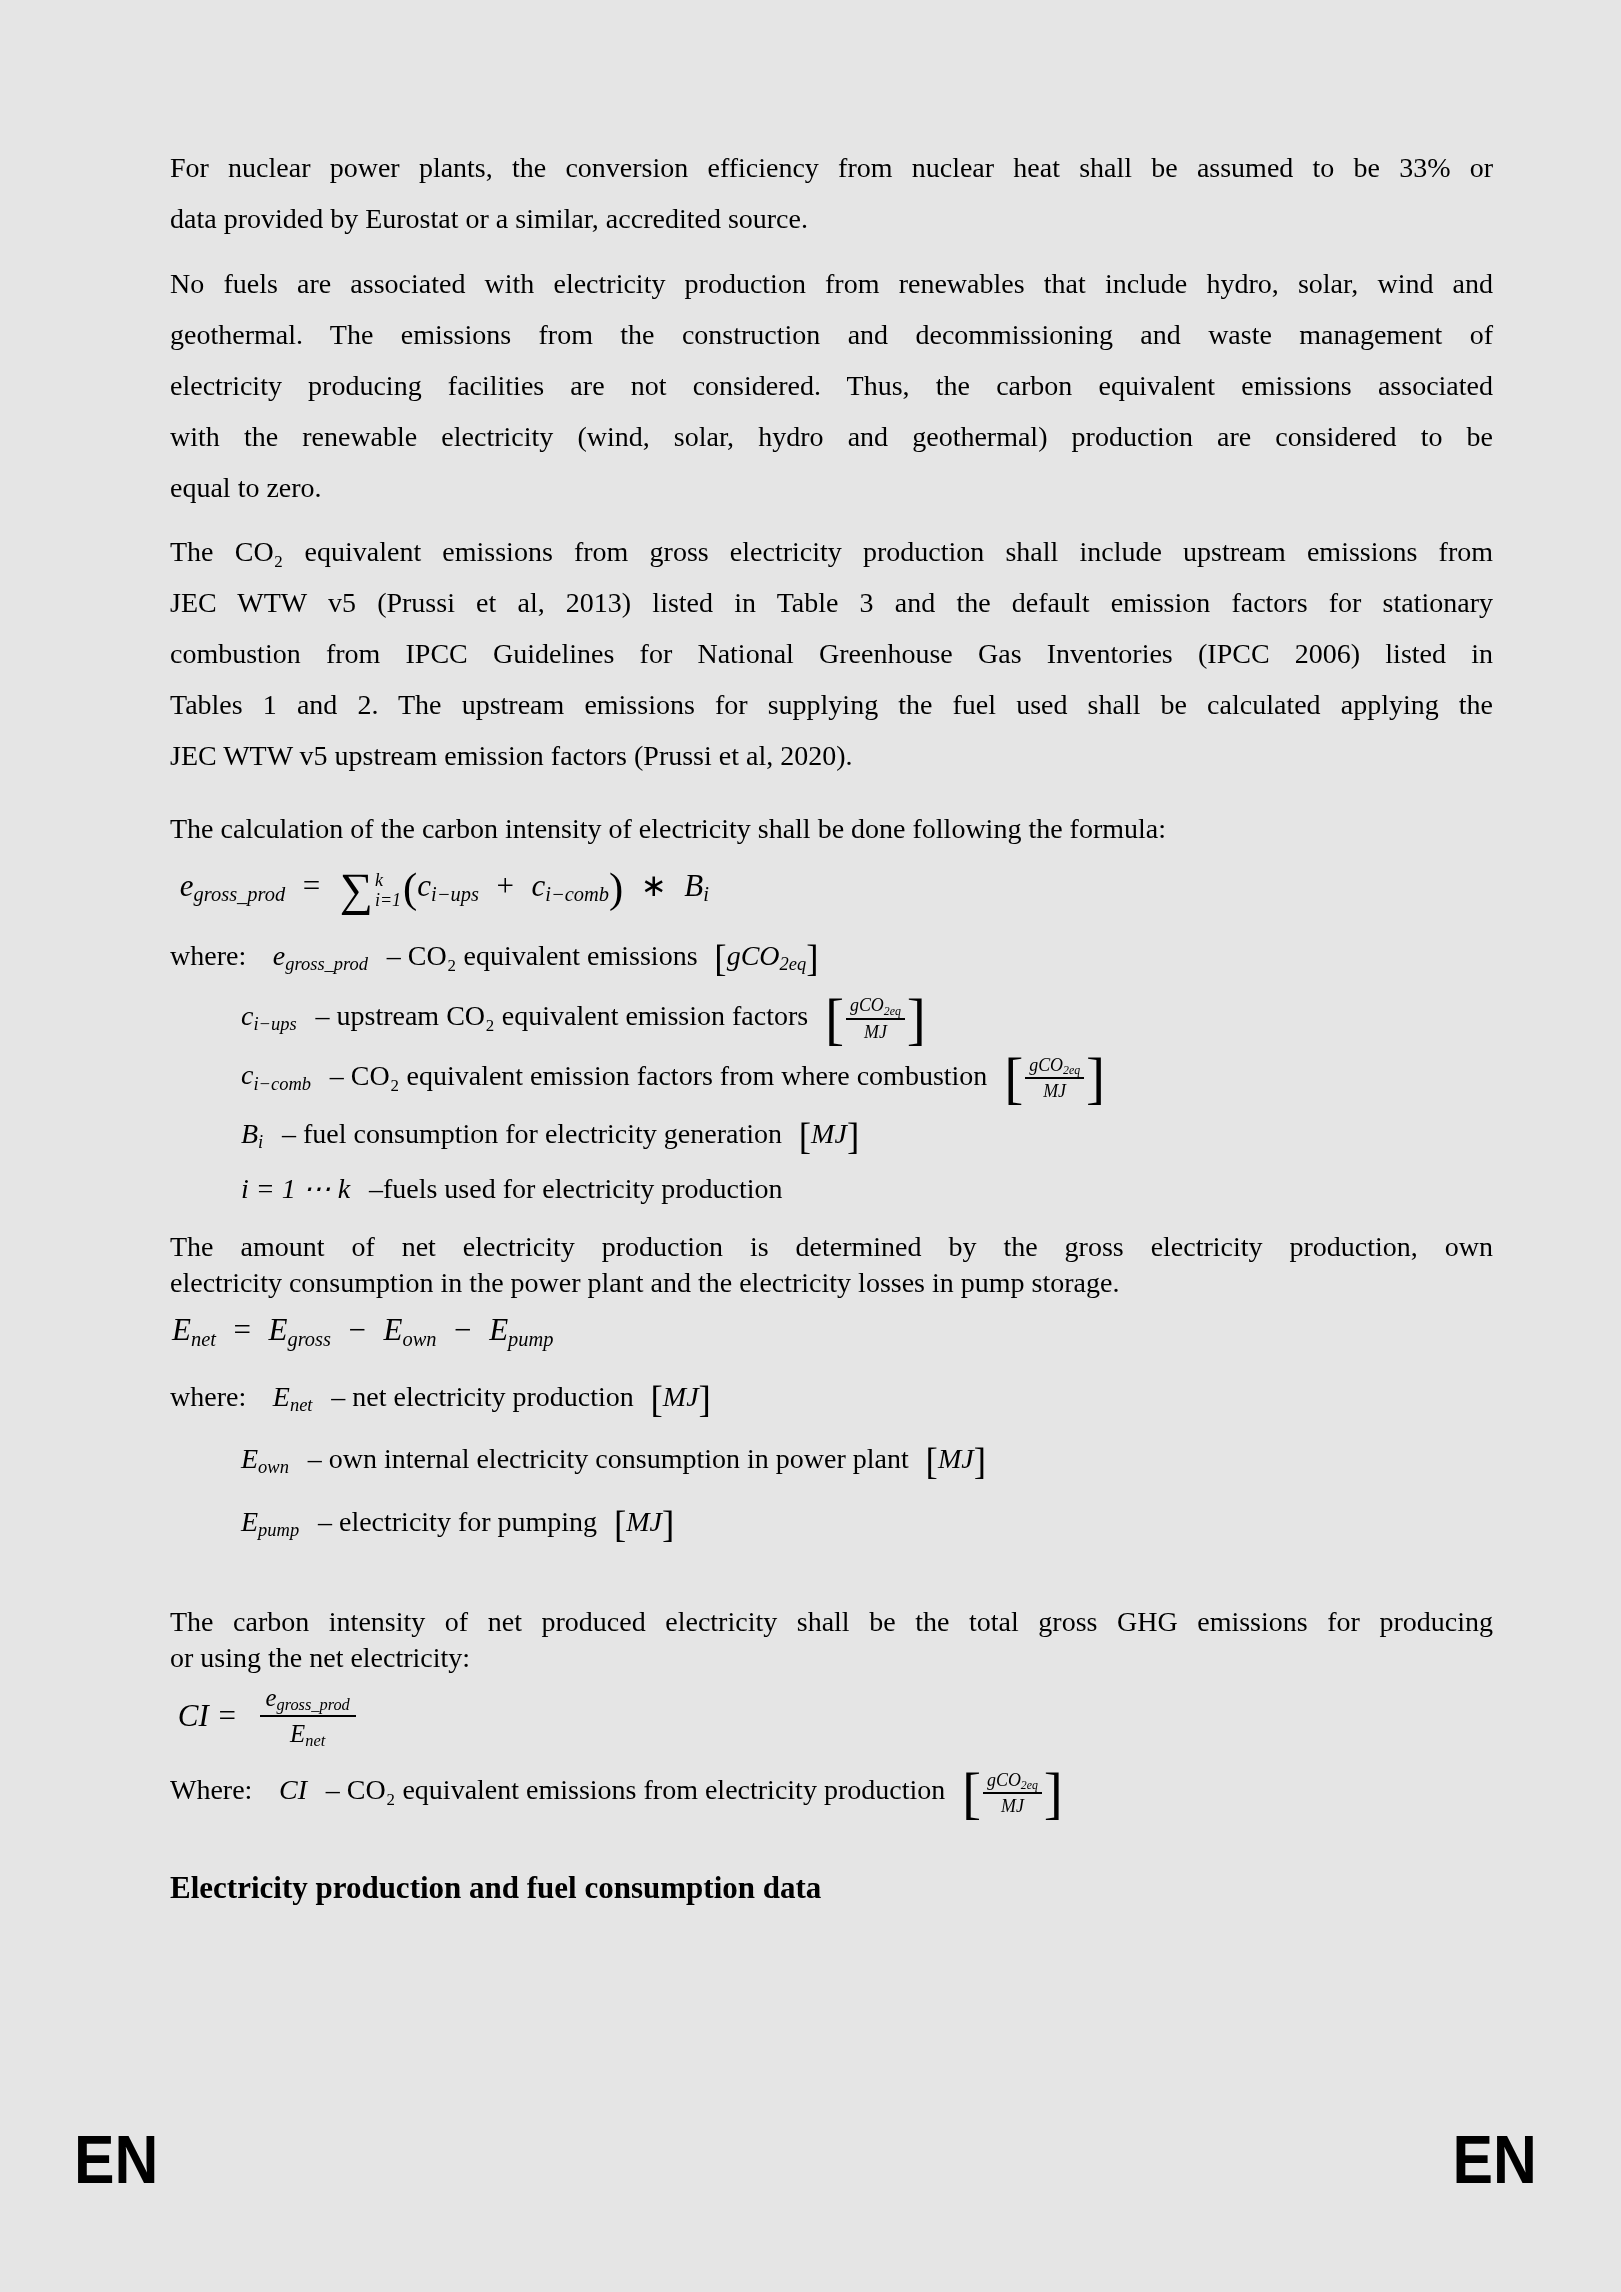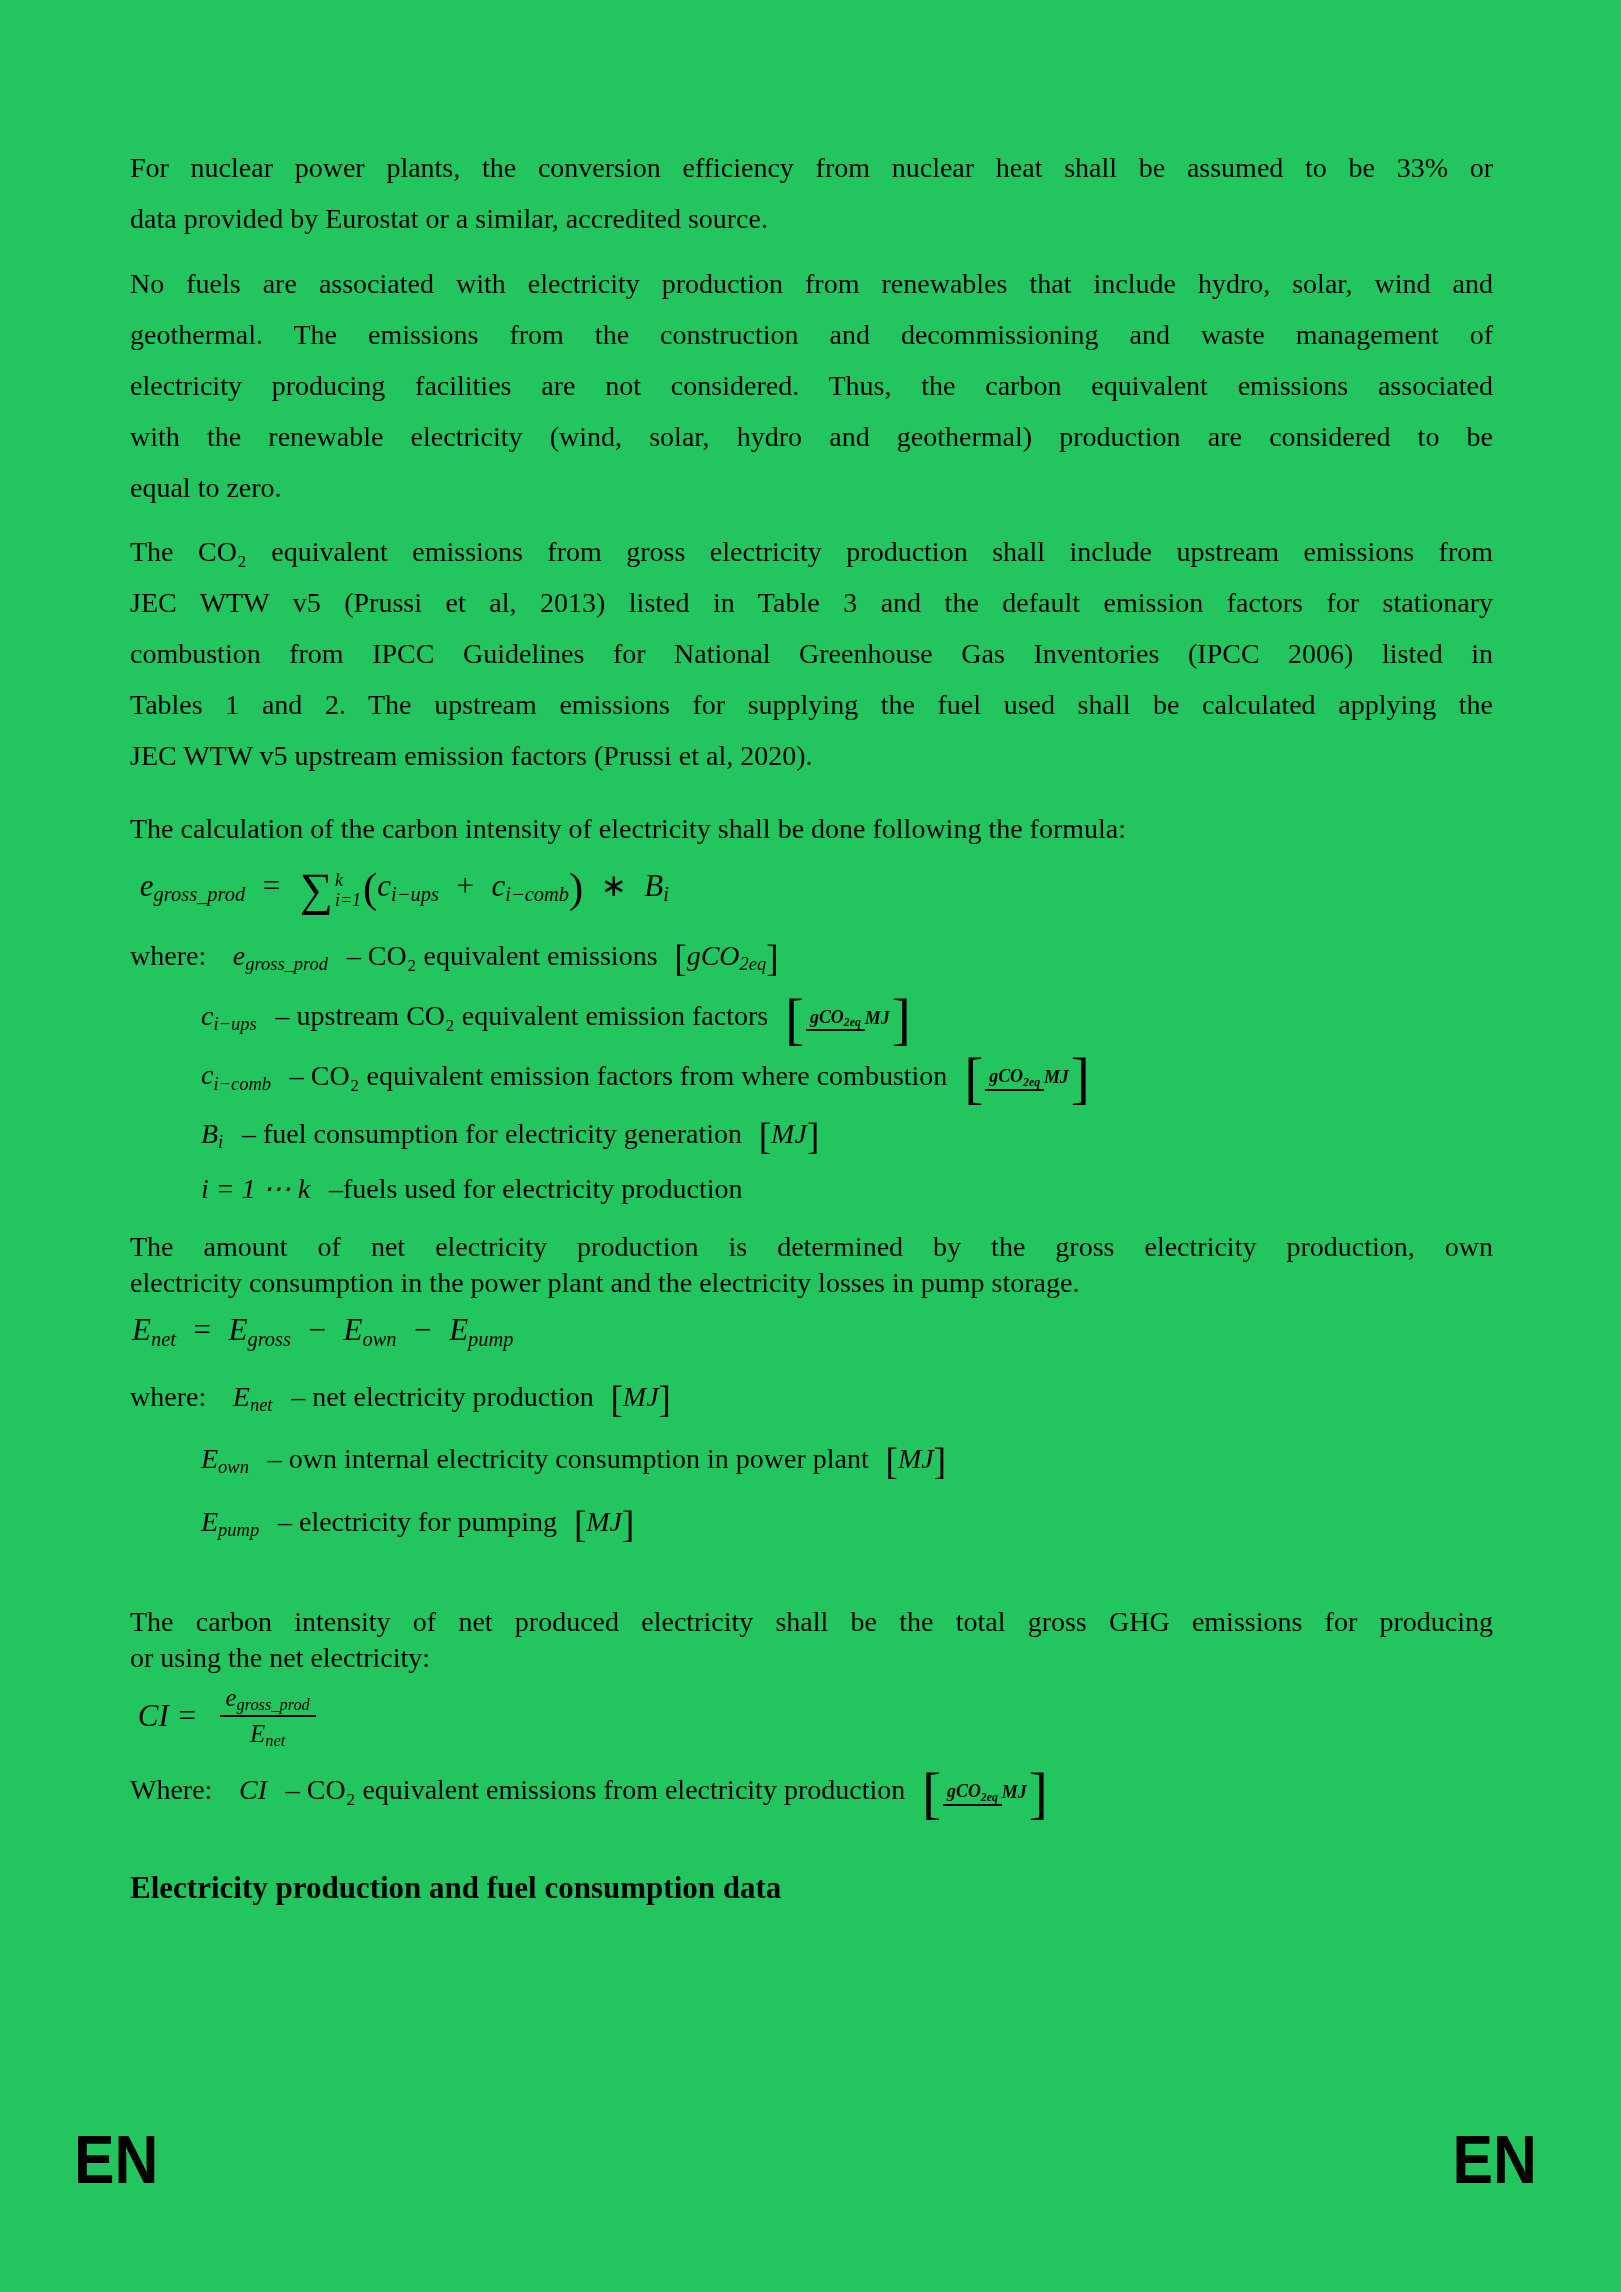--- a/index.html
+++ b/index.html
@@ -1,20 +1,20 @@
 <!DOCTYPE html>
 <html><head>
 <meta charset="utf-8">
 <style>
   * { box-sizing: border-box; margin: 0; padding: 0; }
   html, body { background: #ffffff; }
   body { width: 1621px; height: 2293px; position: relative; color: #000; }
   .page {
-    position: relative; width: 1621px; height: 2293px; background: #22c55e;
-    overflow: hidden; font-family: "Liberation Serif", serif;
+    position: relative; width: 1621px; height: 2293px; background: #e5e5e5;
+    overflow: hidden; font-family: "Liberation Serif", serif; padding-left: 40px;
   }
   .content { padding: 142px 128px 0 130px; }
 
   
   .jp { font-size: 28px; }
   .jp .ln { line-height: 51px; text-align: justify; text-align-last: justify; }
   .jp .ln.last { text-align-last: left; }
   .jp.tight .ln { line-height: 36px; }
   .mb14 { margin-bottom: 13.7px; }
   .mb26 { margin-bottom: 25.5px; }
@@ -42,22 +42,22 @@
   .indent { margin-left: 71px; }
   .r-mb12 { margin-bottom: 11.8px; }
   .r-mb8  { margin-bottom: 7.8px; }
   .r-mb20 { margin-bottom: 19.6px; }
   .r-mb16 { margin-bottom: 15.7px; }
 
   
   .ubr { font-size: 1.32em; vertical-align: -0.15em; font-weight: 400; }
   .ufrac { display: inline-flex; align-items: center; vertical-align: middle; }
   .ufrac .bigbr { font-size: 2.05em; font-weight: 300; line-height: 0.9; }
-  .ufrac .stack { display: inline-flex; flex-direction: row; 
-                  font-size: 0.64em; line-height: 1.25; margin: 0 2px; font-style: italic; font-weight: bold; }
+  .ufrac .stack { display: inline-flex; flex-direction: column; align-items: center;
+                  font-size: 0.64em; line-height: 1.25; margin: 0 2px; font-style: italic; }
   .ufrac .num { border-bottom: 2px solid #000; padding: 0 3.9px 1px; }
   .ufrac .den { padding-top: 1px; }
 
   
   .f-ci { margin: 7.8px 0 0 7.8px; font-size: 31px; display: flex; align-items: center; }
   .f-ci .frac2 { display: inline-flex; flex-direction: column; align-items: center;
                  font-size: 0.8em; margin-left: 13.7px; }
   .f-ci .frac2 .n { padding: 0 5.9px 2.9px; border-bottom: 2.9px solid #000; text-align: center; }
   .f-ci .frac2 .d { padding-top: 2.9px; }
   .where-ci { margin-top: 19.6px; }

